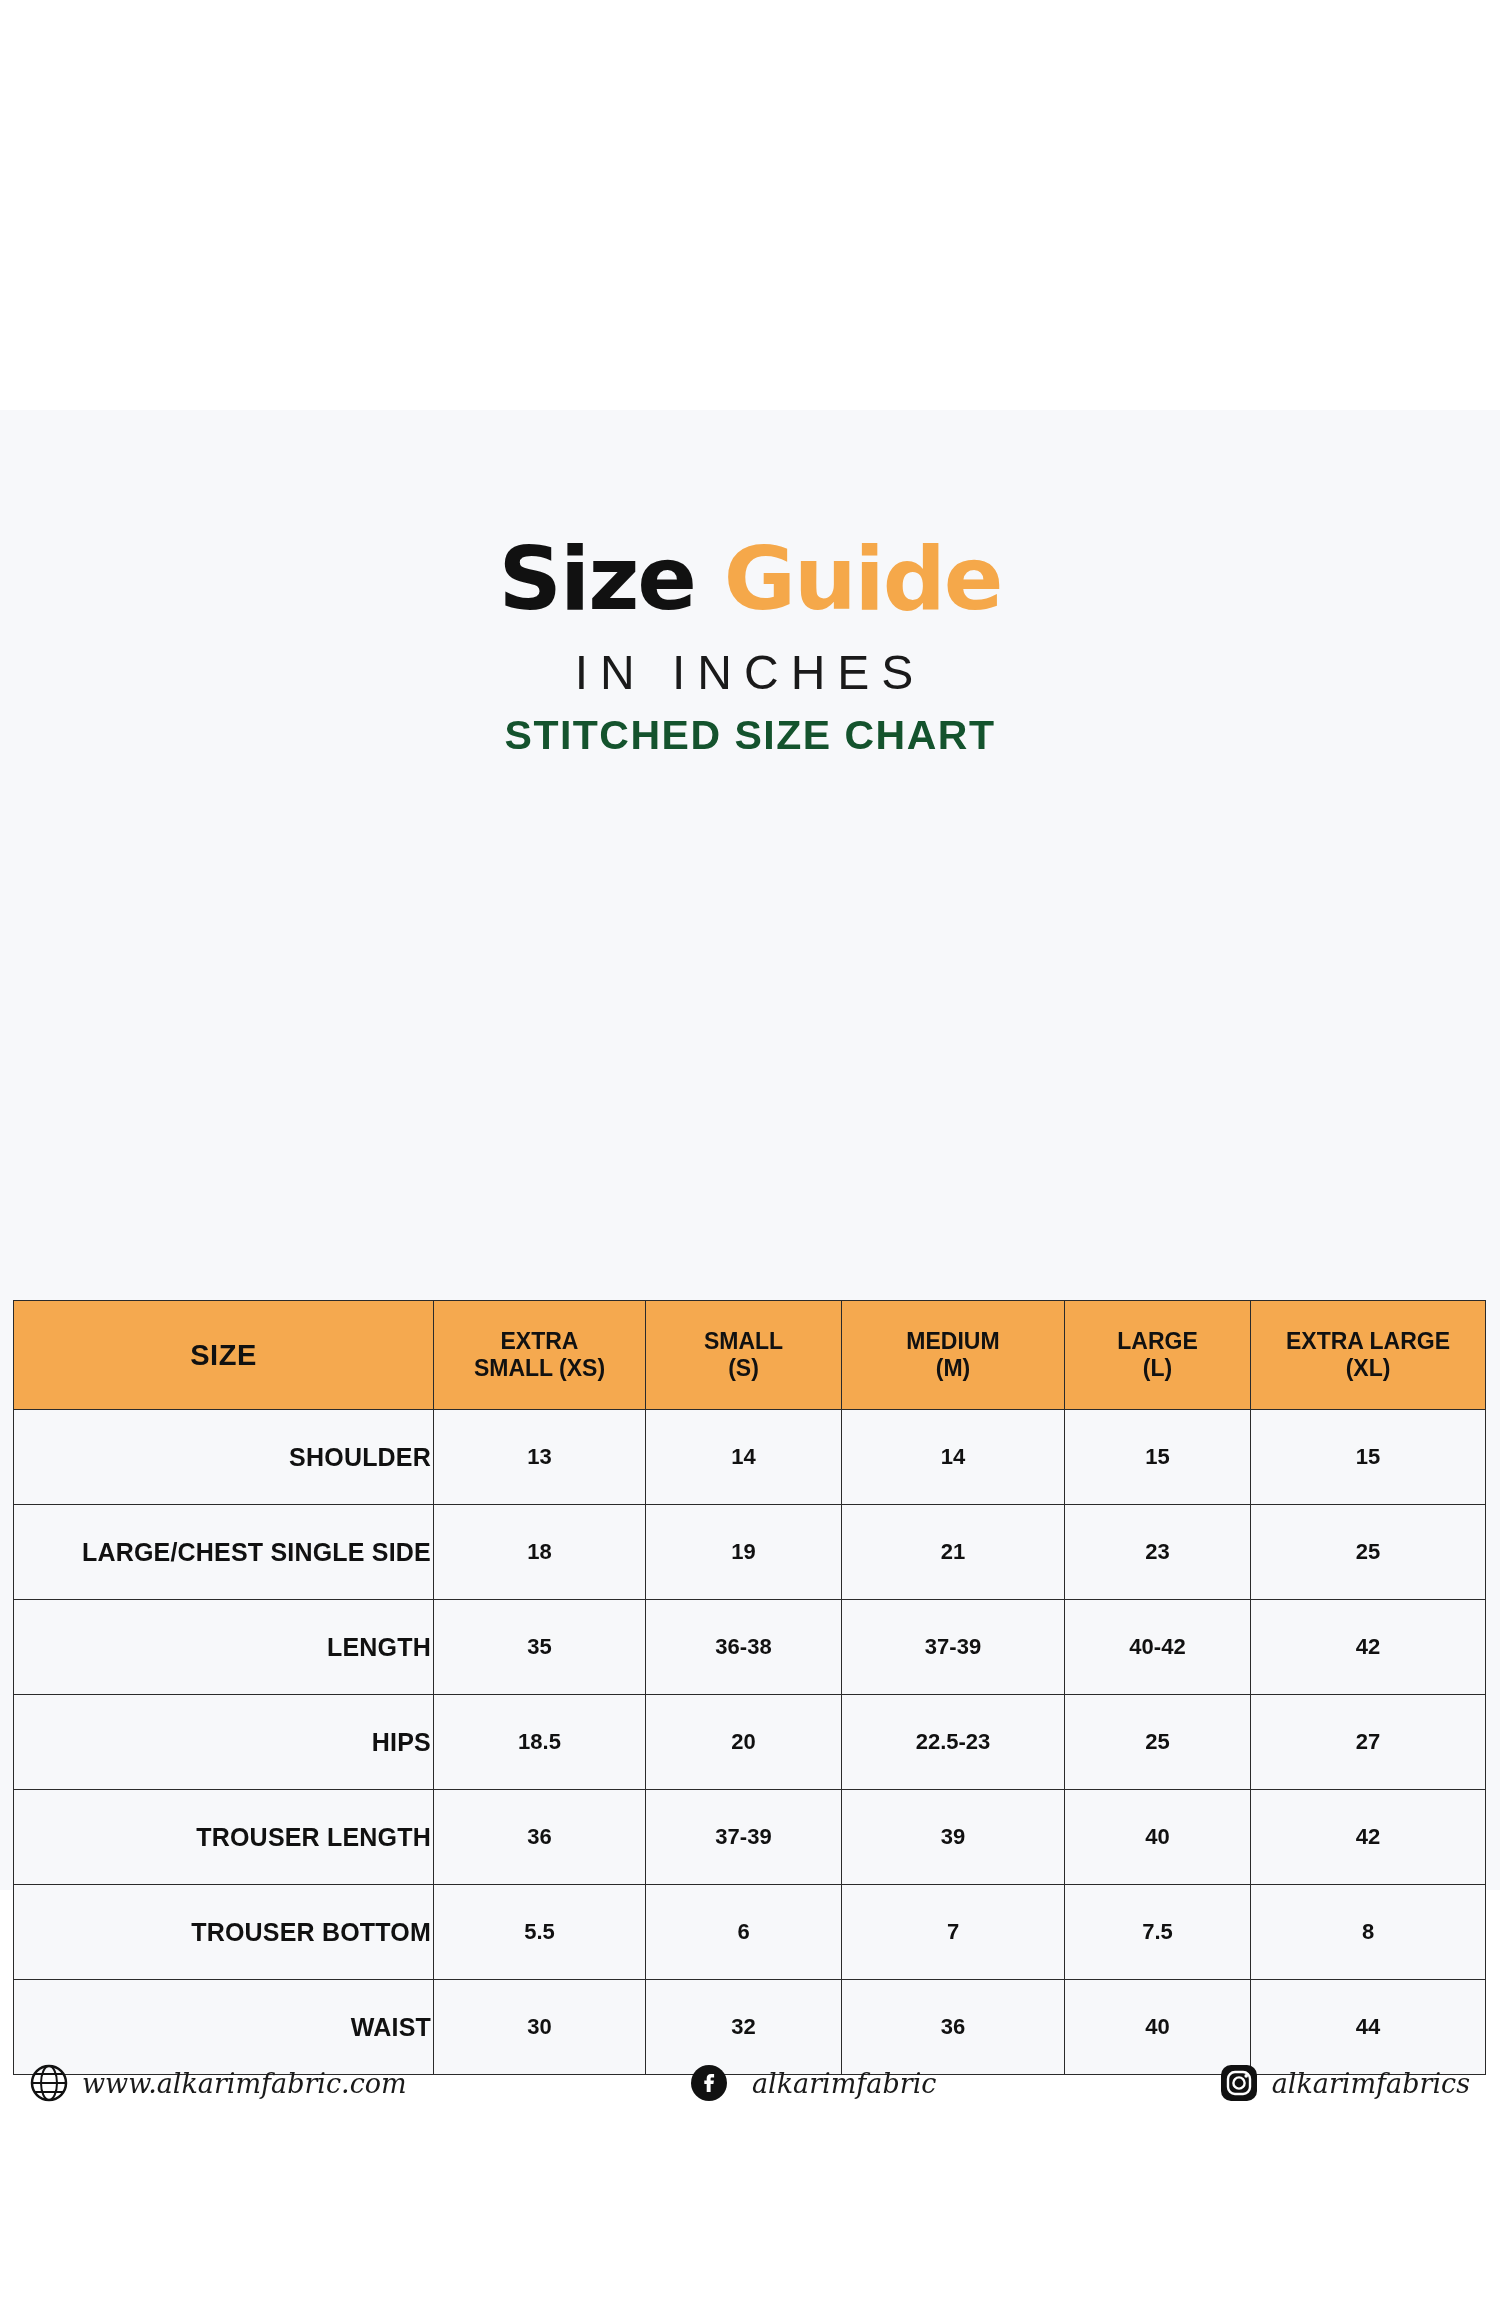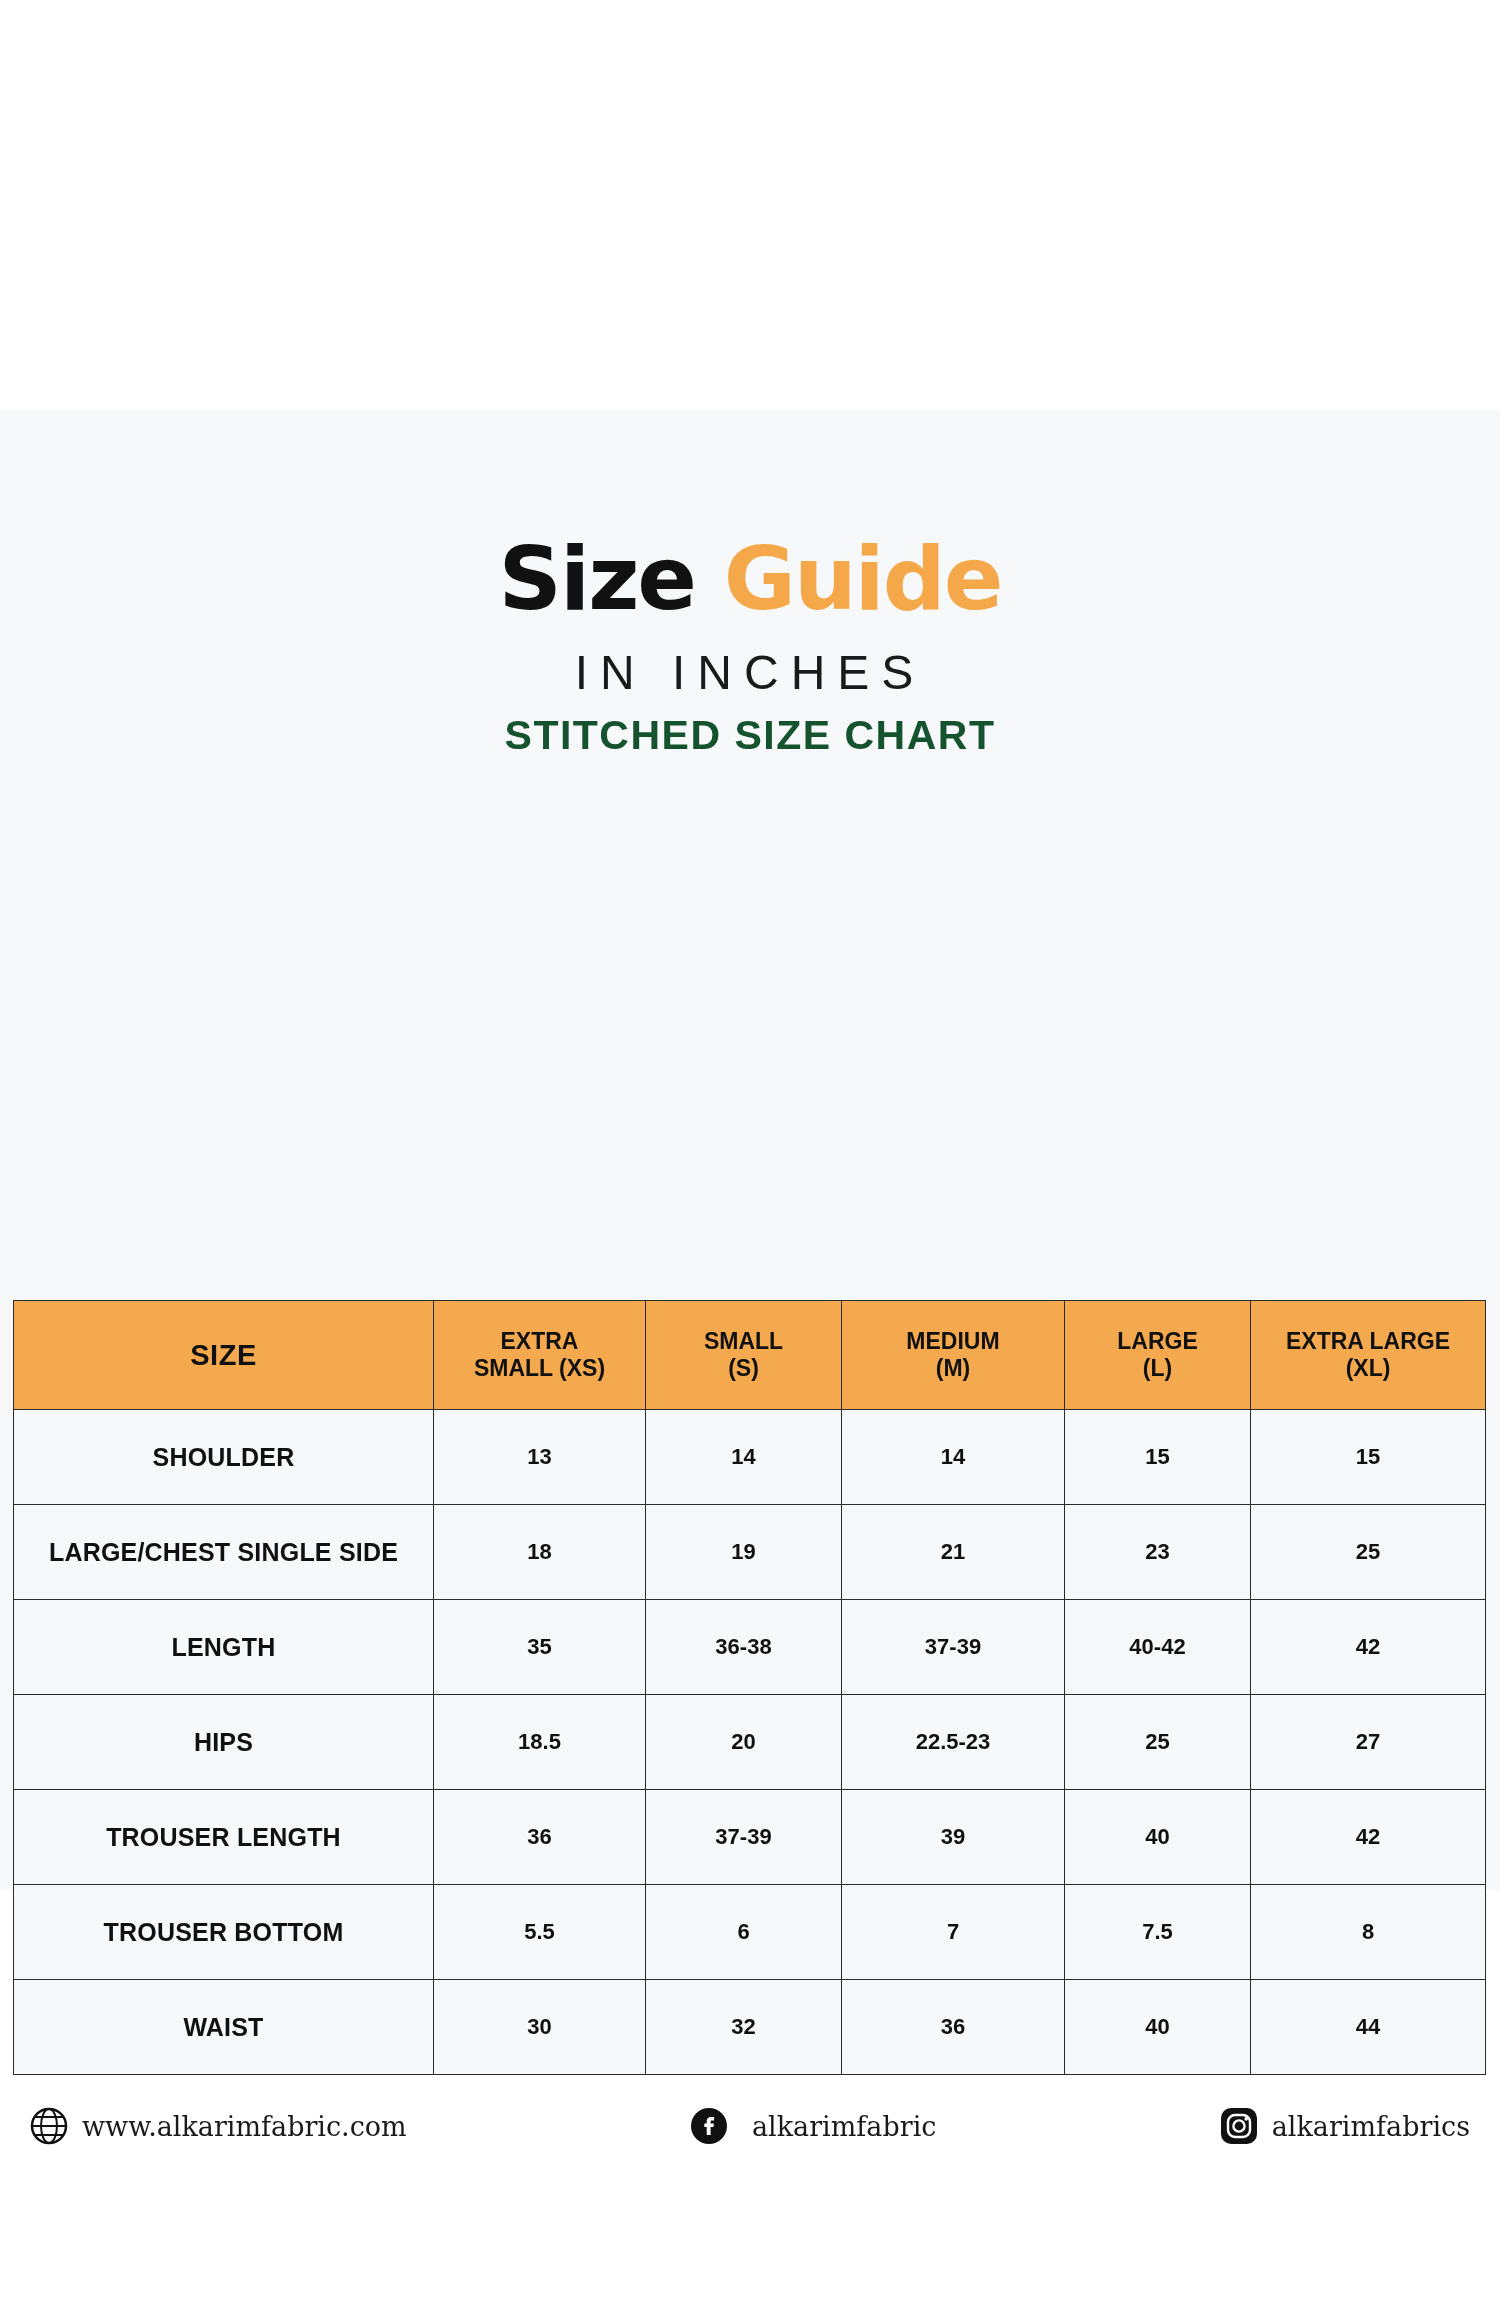--- a/index.html
+++ b/index.html
@@ -88,37 +88,39 @@
     background: #f7f8fa;
     height: 90px;
     font-size: 22px;
     font-weight: 700;
     padding: 2px;
   }
   table.size-table tbody td.row-label {
     font-size: 25px;
     font-weight: 700;
     letter-spacing: 0.2px;
+    text-align: right;
   }
   col.c0 { width: 420px; }
   col.c1 { width: 212px; }
   col.c2 { width: 196px; }
   col.c3 { width: 223px; }
   col.c4 { width: 186px; }
   col.c5 { width: 235px; }
 
   .footer {
     position: absolute;
     left: 0;
-    top: 1697px;
+    top: 1654px;
     width: 1500px;
     display: flex;
     align-items: center;
     padding: 0 30px;
     box-sizing: border-box;
+    font-style: italic;
   }
   .foot-item {
     display: flex;
     align-items: center;
     gap: 14px;
     font-size: 27px;
     color: #1a1a1a;
     font-family: "DejaVu Serif", serif;
   }
   .foot-item.left { flex: 0 0 auto; }

